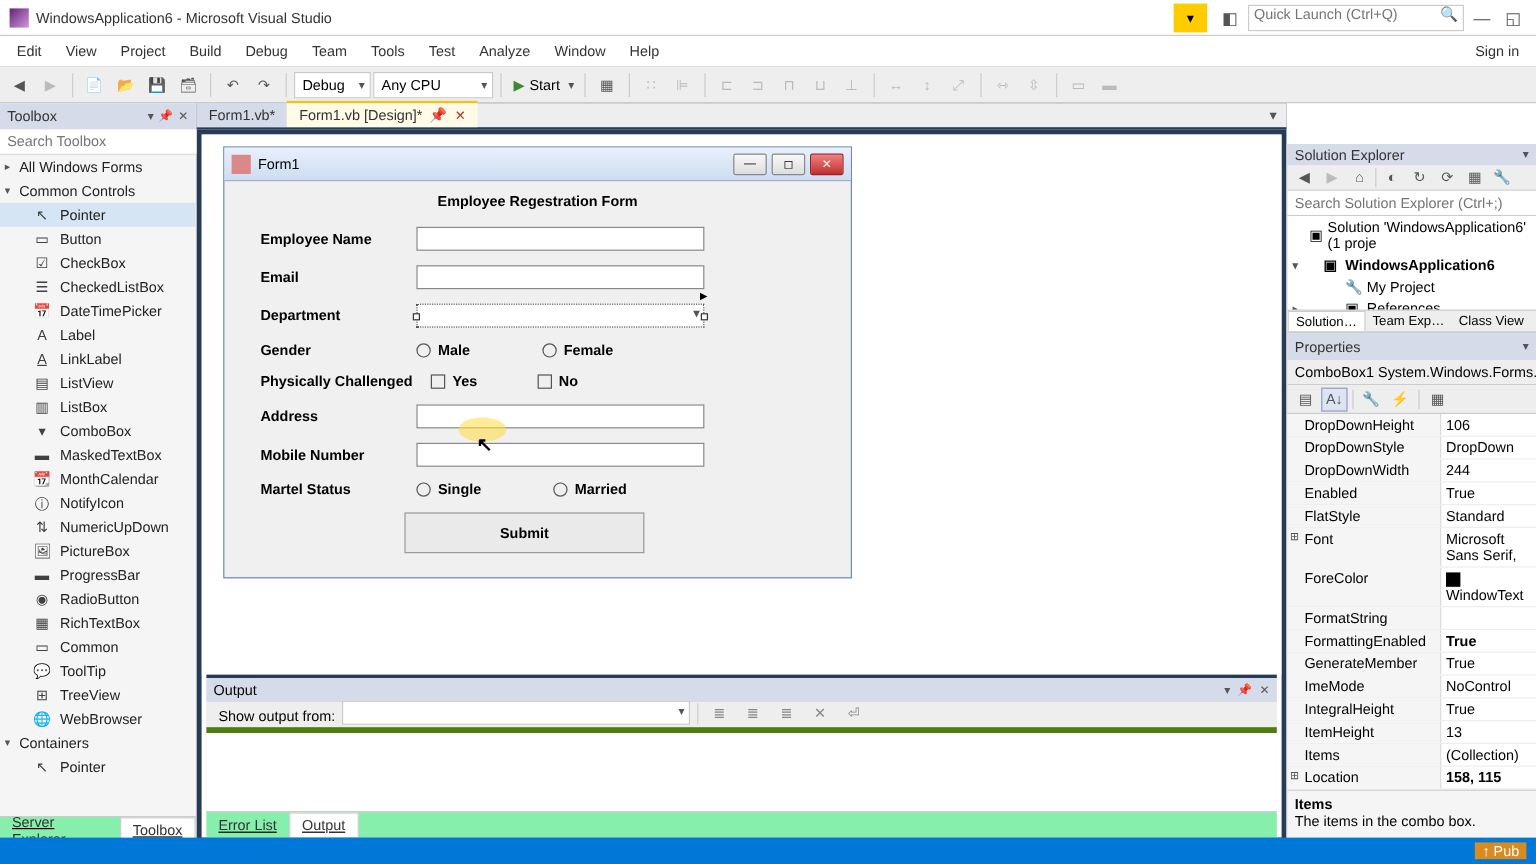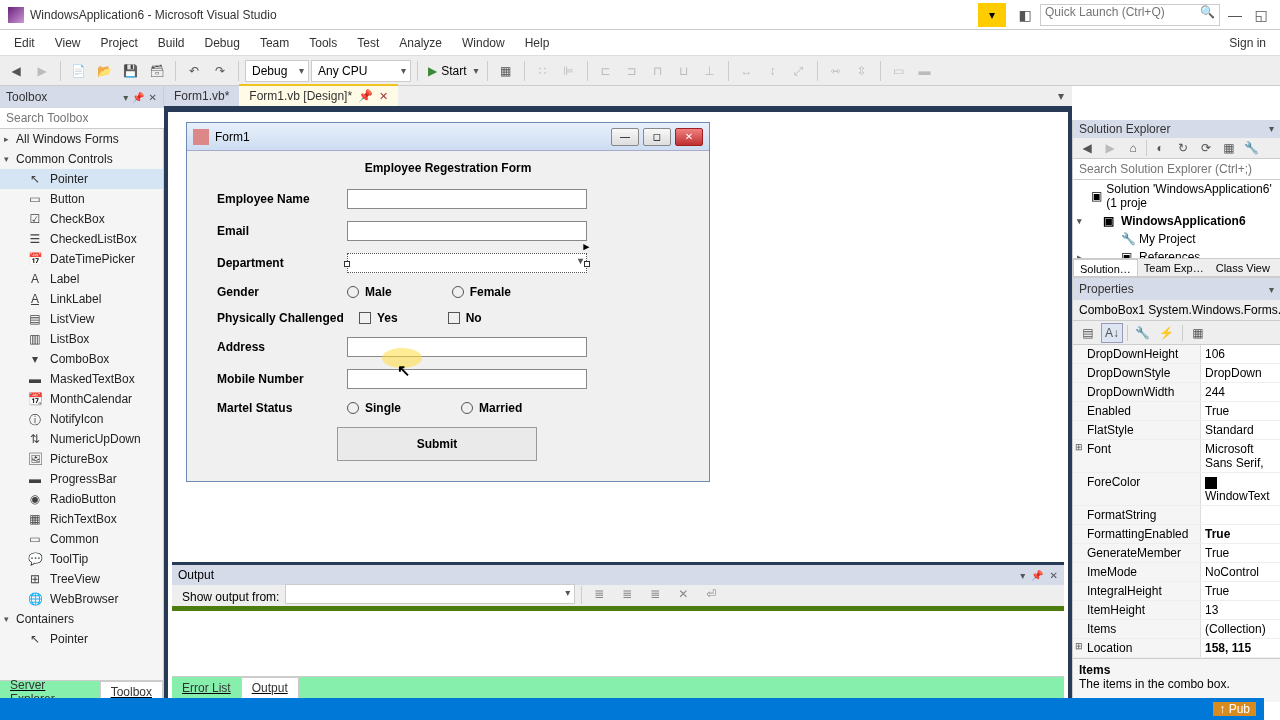--- a/index.html
+++ b/index.html
@@ -118,21 +118,21 @@
 .props-grid { flex: 1; overflow-y: auto; background: #fff; }
 .props-row { display: flex; border-bottom: 1px solid #eee; font-size: 12px; }
 .props-row .pname { width: 128px; padding: 2px 4px 2px 14px; background: #f5f5f5; border-right: 1px solid #ddd; position: relative; }
 .props-row .pname .pexp { position: absolute; left: 2px; font-size: 9px; color: #555; }
 .props-row .pval { flex: 1; padding: 2px 4px; }
 .props-row .pval.bold { font-weight: bold; }
 .props-row .swatch { width: 12px; height: 12px; background: #000; display: inline-block; vertical-align: middle; margin-right: 4px; }
 .props-desc { border-top: 1px solid #ccc; padding: 4px 6px; background: #f5f5f5; height: 44px; }
 .props-desc .dname { font-weight: bold; }
 
-.statusbar { height: 22px; background: #0078d7; color: #fff; display: flex; align-items: center; padding: 4px 8px; position: absolute; bottom: 0; left: 0; right: 16px; }
+.statusbar { height: 22px; background: #0078d7; color: #fff; display: flex; align-items: center; padding: 4px 8px; position: absolute; bottom: 0; left: 0; right: 0; }
 .statusbar .sright { margin-left: auto; display: flex; gap: 8px; align-items: center; }
 .statusbar .upbtn { background: #d88b1e; padding: 0 6px; }
 </style>
 </head>
 <body>
 
 <div class="titlebar">
   <div class="app-icon"></div>
   <div class="title">WindowsApplication6 - Microsoft Visual Studio</div>
   <div class="notif">▾</div>

